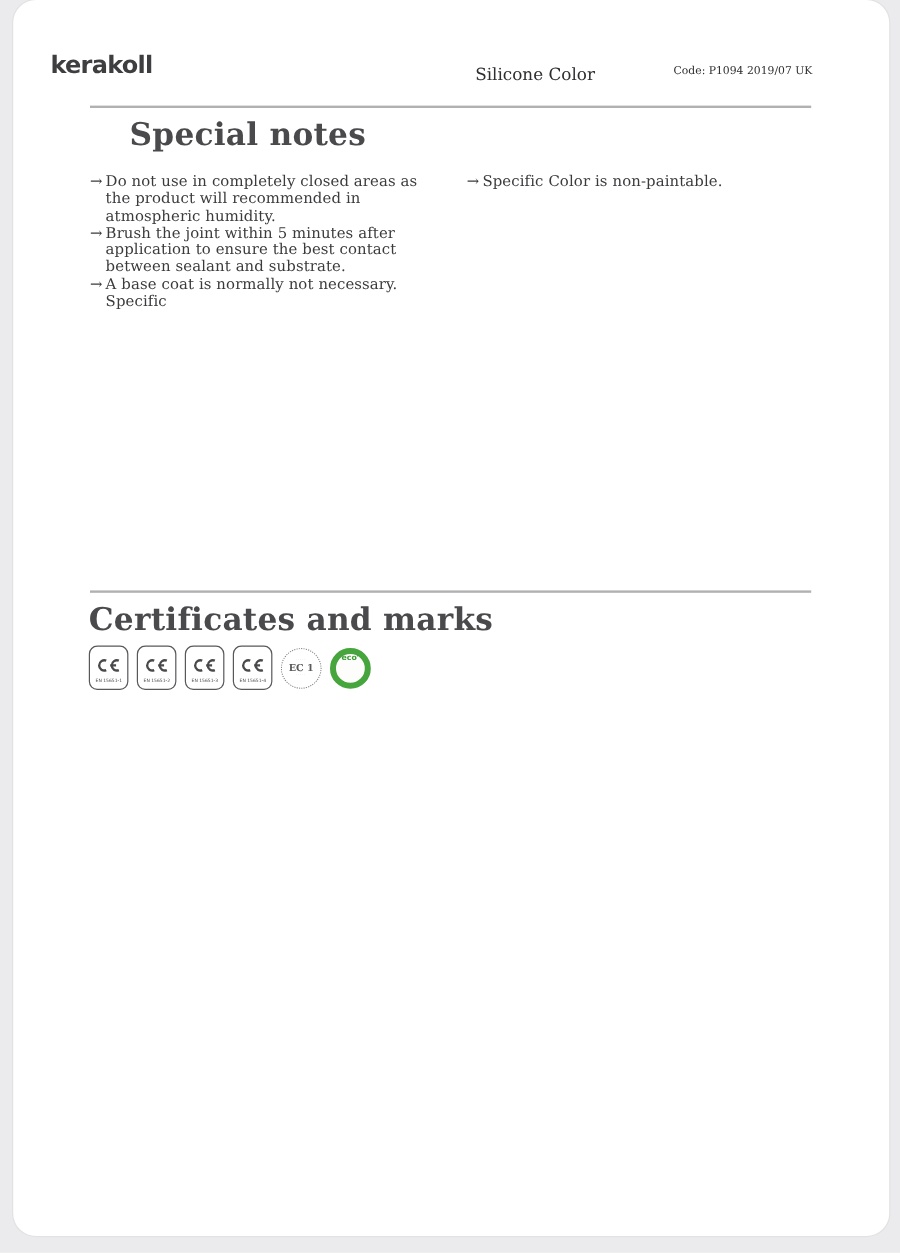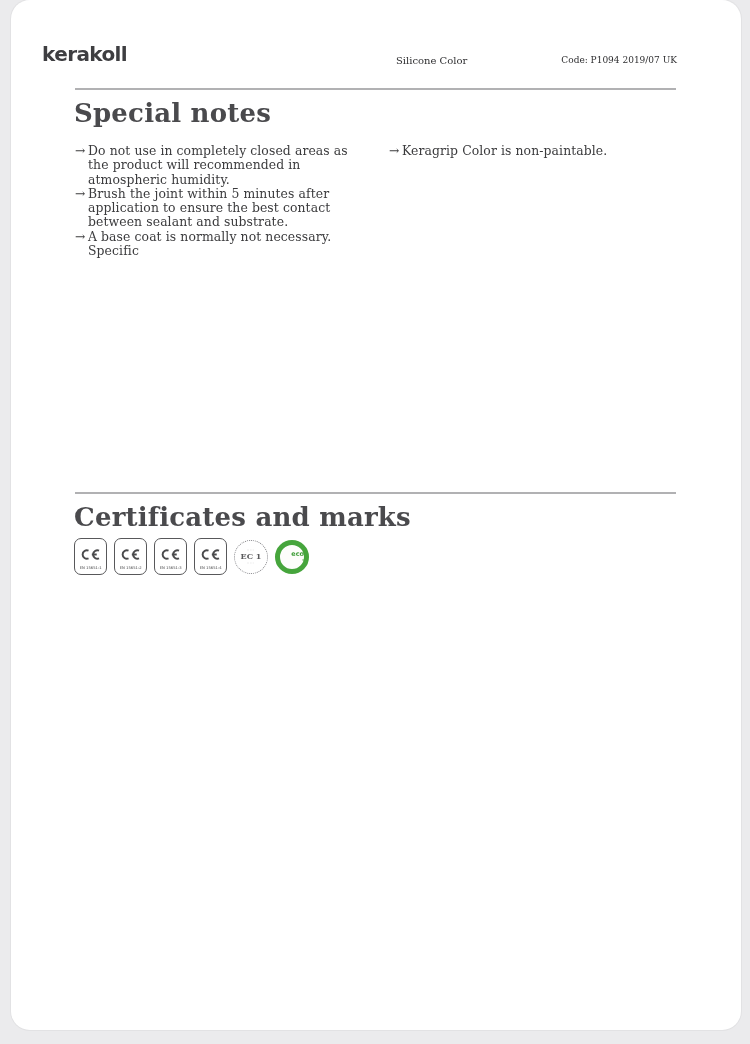--- a/index.html
+++ b/index.html
@@ -11,32 +11,32 @@
   .page{
     position:absolute;left:11px;top:0;width:730px;height:1030px;
     background:#ffffff;box-shadow:0 0 0 1px #e2e2e4;border-radius:19px;
   }
   
   .logo{
     position:absolute;left:31px;top:42px;
     font-family:"DejaVu Sans","Liberation Sans",sans-serif;
     font-weight:bold;font-size:20px;letter-spacing:-0.6px;color:#3e3e41;
   }
-  .hdr-product{position:absolute;left:385px;top:55px;font-size:10px;color:#2e2e30;}
+  .hdr-product{position:absolute;left:385px;top:55px;font-size:14px;color:#2e2e30;}
   .hdr-code{position:absolute;right:64px;top:55px;font-size:9px;color:#2e2e30;margin-left:15px;}
   
   .rule{position:absolute;left:64px;width:601px;height:2px;background:#b1b1b3;}
   .rule1{top:88px;}
   .rule2{top:492px;}
   
   .sec-title{
     position:absolute;left:63px;margin:0;
     font-size:26px;font-weight:bold;color:#4a4a4d;letter-spacing:0.2px;line-height:1.1;
   }
-  .sec-title.notes{top:99px;}
+  .sec-title.notes{top:99px;margin-left:34px;}
   .sec-title.certs{top:503px;}
   
   .cols{position:absolute;left:64px;top:144px;width:602px;display:flex;gap:26px;}
   .col{flex:1;min-width:0;}
   .bullet{display:flex;font-size:12.4px;line-height:14.3px;color:#3b3b3d;letter-spacing:0.1px;}
   .arw{width:13px;flex:0 0 13px;}
   .txt{flex:1;}
   
   .marks{position:absolute;left:63px;top:538px;display:flex;align-items:center;gap:7px;}
   .ce-box{
@@ -54,21 +54,21 @@
     width:34px;height:34px;box-sizing:border-box;border:1px dotted #87878b;border-radius:50%;
     display:flex;flex-direction:column;align-items:center;justify-content:center;background:#fff;
   }
   .ec1-ring{
     font-size:4px;color:#909094;letter-spacing:1px;line-height:1;
     font-family:"DejaVu Sans","Liberation Sans",sans-serif;transform:scale(0.7);
   }
   .ec1-core{font-size:8px;font-weight:bold;color:#5a5a5c;line-height:1.1;}
   .eco{
     width:34px;height:34px;box-sizing:border-box;border:5px solid #46a53c;border-radius:50%;
-    background:#fdfdfb;display:flex;flex-direction:column;align-items:flex-end;justify-content:center;
+    background:#fdfdfb;display:flex;flex-direction:row;align-items:flex-start;justify-content:center;
   }
   .eco-core{
     font-size:6.5px;font-weight:bold;color:#3d9c36;line-height:1;
     font-family:"DejaVu Sans","Liberation Sans",sans-serif;
   }
   .eco-sub{font-size:4px;color:#3d9c36;line-height:1;transform:scale(0.8);}
 </style>
 </head>
 <body>
 
@@ -93,21 +93,21 @@
           <span class="txt">Brush the joint within 5 minutes after application to ensure the best contact between sealant and substrate.</span>
         </div>
         <div class="bullet">
           <span class="arw">→</span>
           <span class="txt">A base coat is normally not necessary. Specific</span>
         </div>
       </div>
     <div class="col" id="col-1">
         <div class="bullet">
           <span class="arw">→</span>
-          <span class="txt">Keragrip Color is non-paintable.</span>
+          <span class="txt">Specific Color is non-paintable.</span>
         </div>
       </div>
   </div>
 
   <div class="rule rule2"></div>
 
   <h1 class="sec-title certs">Certificates and marks</h1>
 
   <div class="marks" id="marks">
       <div class="ce-box">

